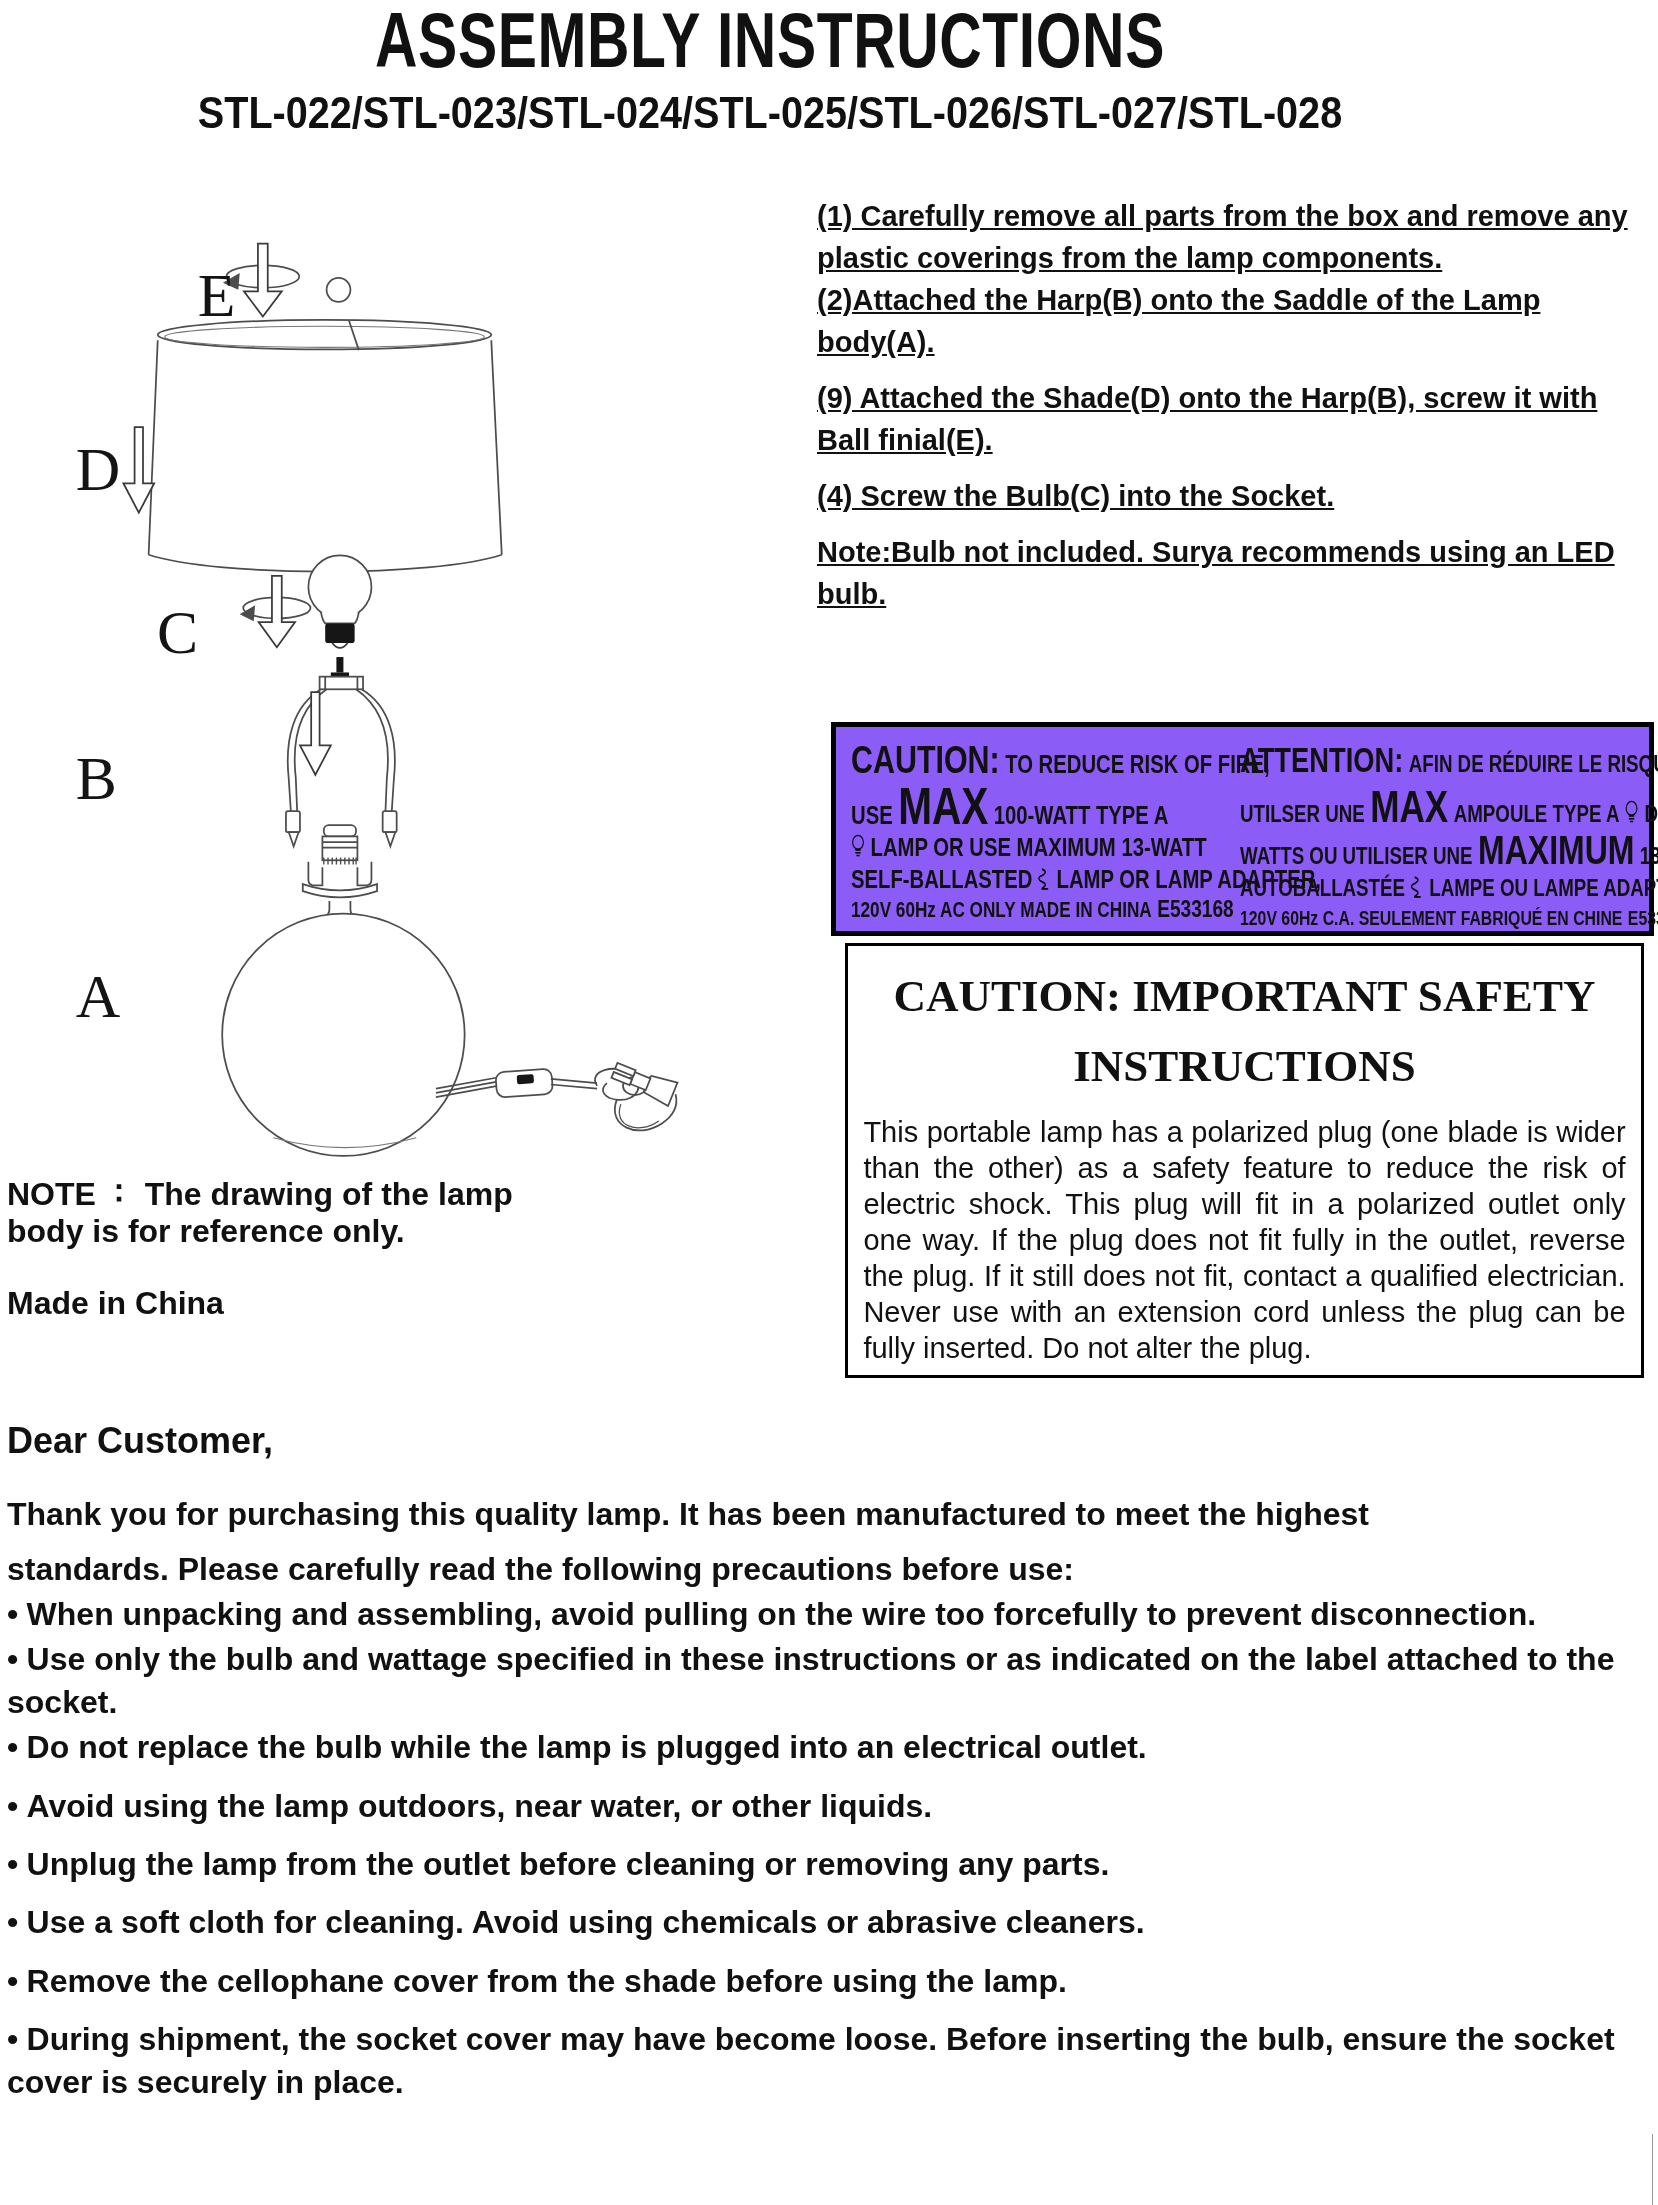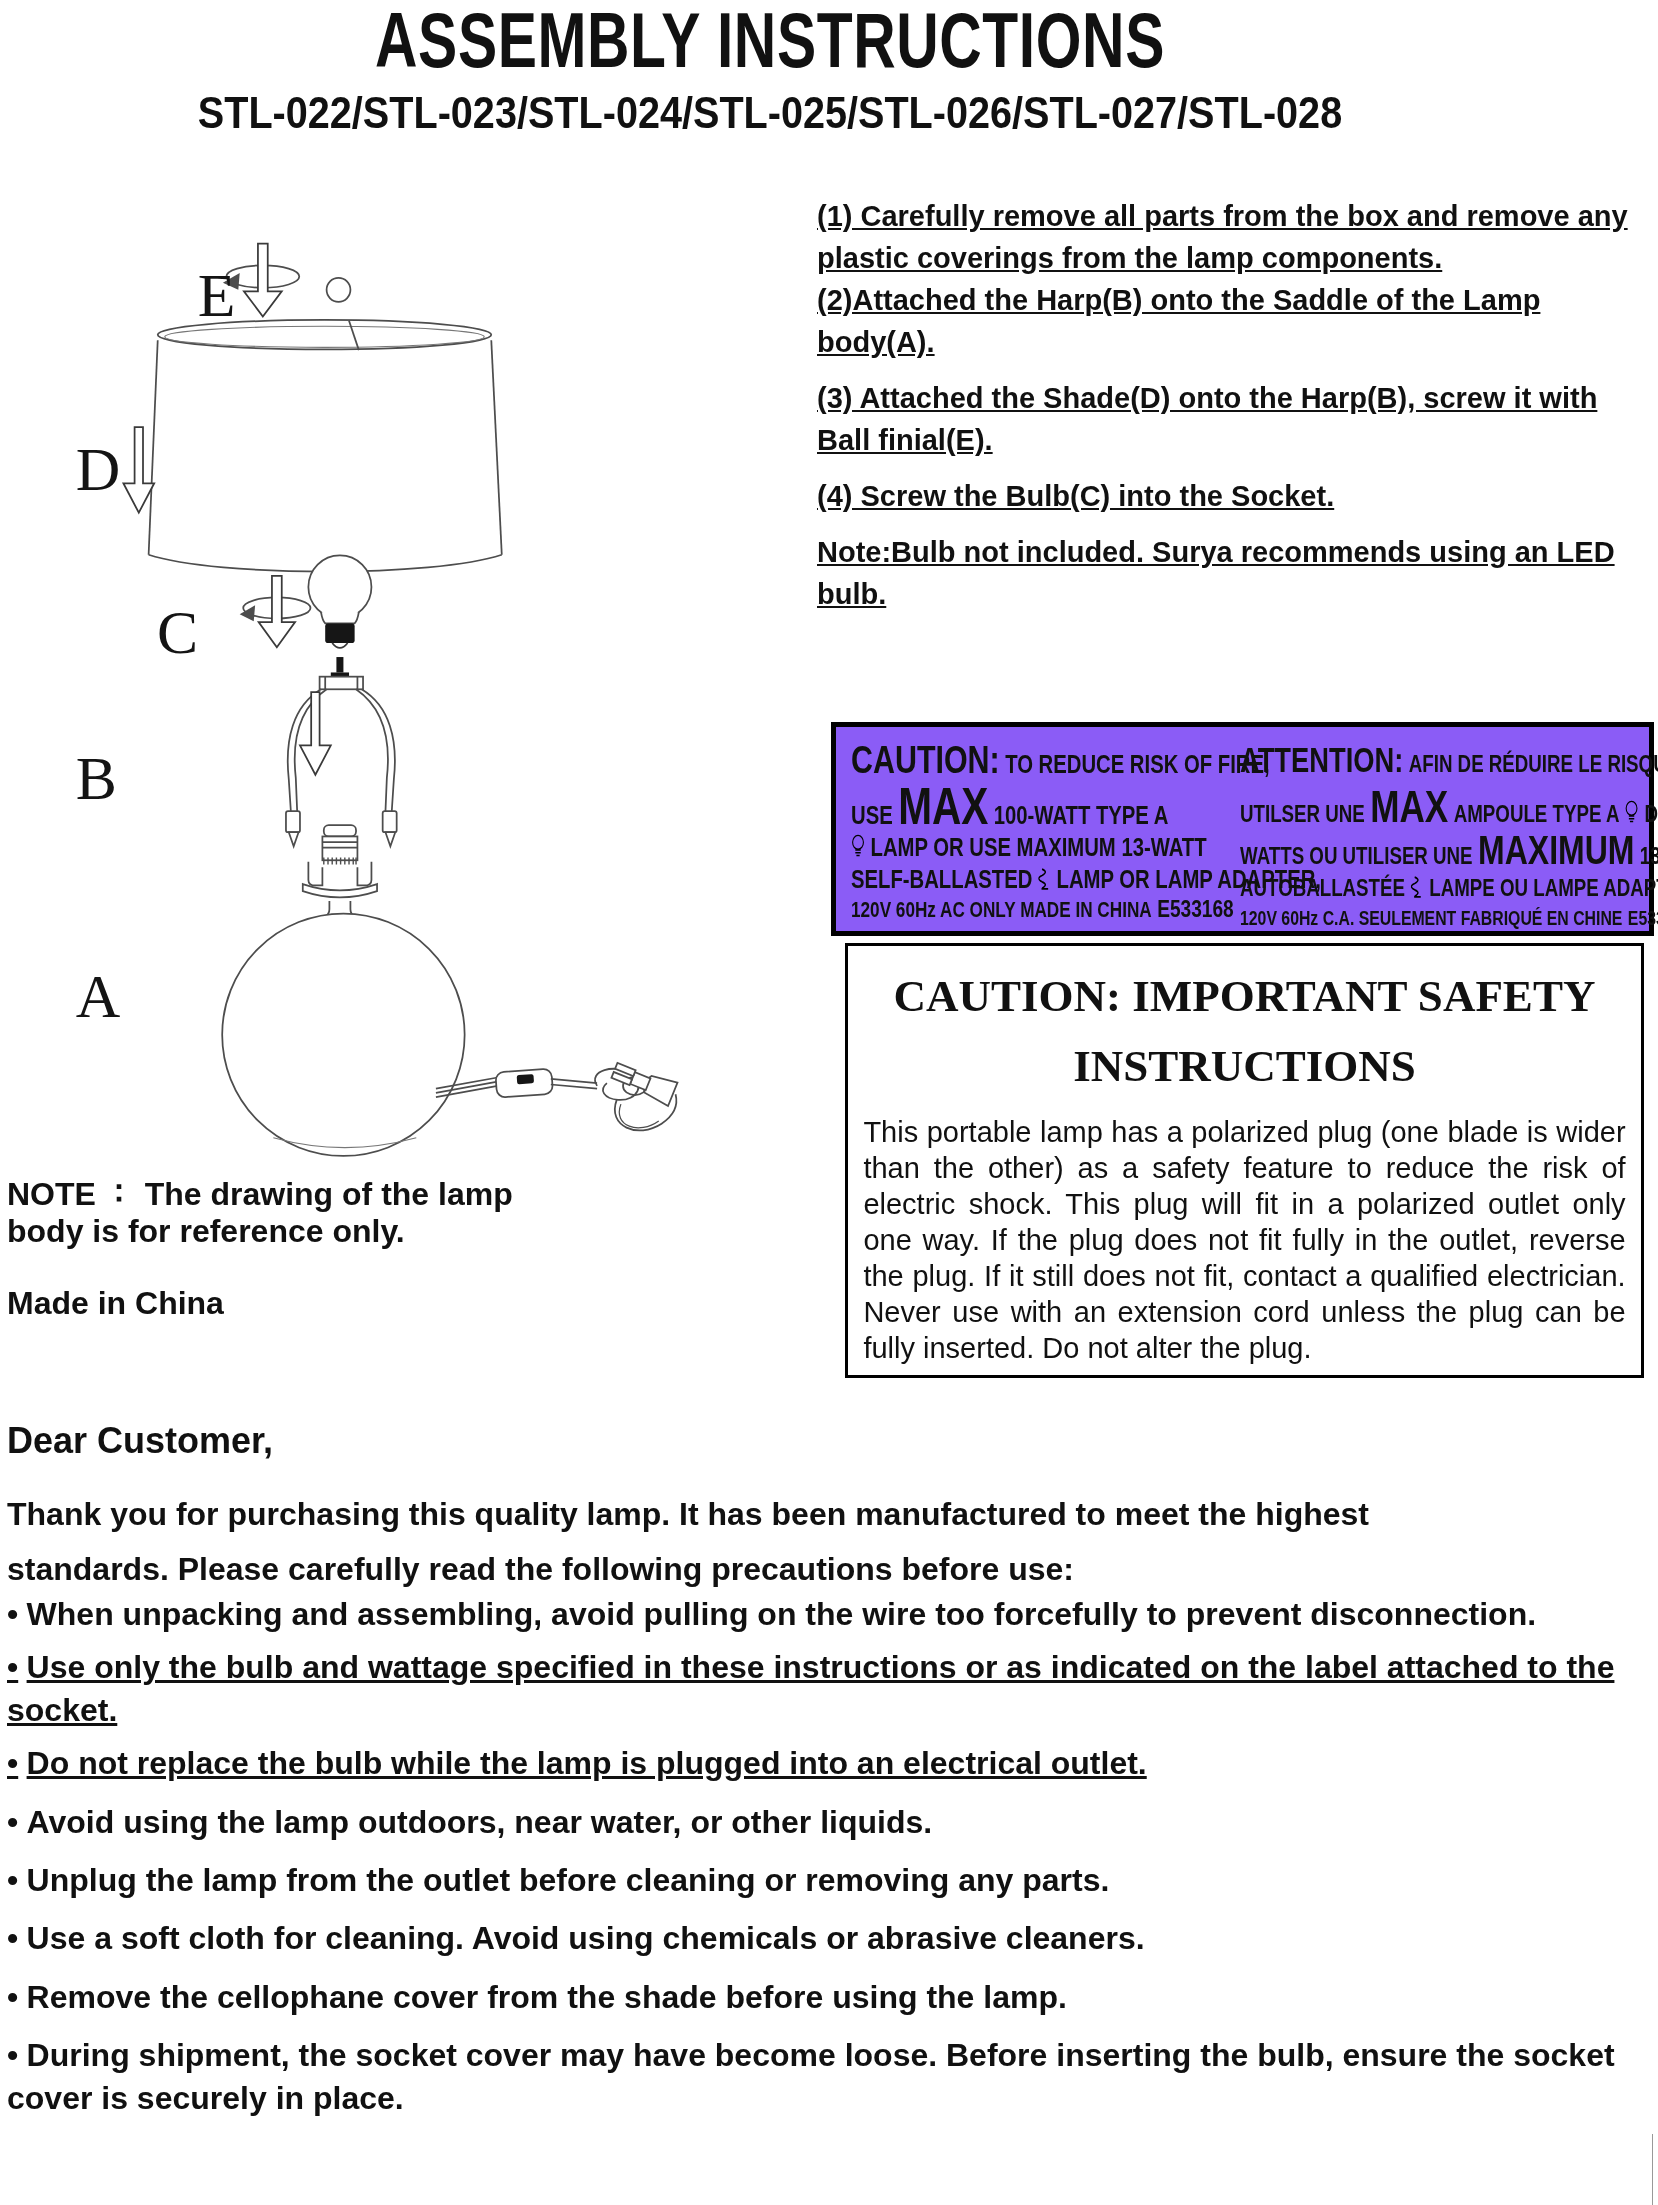--- a/index.html
+++ b/index.html
@@ -59,21 +59,21 @@
   
   .customer{position:absolute;left:7px;top:1420px;width:1643px;}
   .greeting{font-size:36px;font-weight:bold;}
   .cust-p{font-size:32px;font-weight:bold;line-height:43px;margin:0;}
   .intro1{margin-top:31px;}
   .clip-line{margin-top:1.4px;height:22.4px;overflow:hidden;}
   .intro2{margin-top:14px;line-height:39px;}
   .bullets{margin-top:4.2px;}
   .bullet{font-size:32px;font-weight:bold;line-height:43px;}
   .bullet .bchar{margin-right:8.4px;}
-  .mt-sm{margin-top:10px;text-decoration:underline;}
+  .mt-sm{margin-top:2px;}
   .mt-md{margin-top:15.4px;}
   
   .diagram{position:absolute;left:42px;top:238px;}
   .edge-artifact{position:absolute;right:5.6px;top:2134px;width:1.4px;height:71px;background:#999;}
 </style>
 </head>
 <body>
 
 <div class="header">
   <div class="title">ASSEMBLY INSTRUCTIONS</div>
@@ -179,21 +179,21 @@
     <text x="48" y="360">D</text>
     <text x="164" y="592">C</text>
     <text x="48" y="800">B</text>
     <text x="48" y="1112">A</text>
   </g>
 </svg>
 
 <div class="instr">
   <p>(1) Carefully remove all parts from the box and remove any plastic coverings from the lamp components.</p>
   <p>(2)Attached the Harp(B) onto the Saddle of the Lamp body(A).</p>
-  <p class="gap">(3) Attached the Shade(D) onto the Harp(B), screw it with Ball finial(E).</p>
+  <p class="gap">(9) Attached the Shade(D) onto the Harp(B), screw it with Ball finial(E).</p>
   <p class="gap">(4) Screw the Bulb(C) into the Socket.</p>
   <p class="gap">Note:Bulb not included. Surya recommends using an LED bulb.</p>
 </div>
 
 <div class="caution-label">
   <div class="cl-col en">
     <div class="cl-line">
       <span class="t-xl">CAUTION:</span>
       <span class="t-md">TO REDUCE RISK OF FIRE,</span>
     </div>

